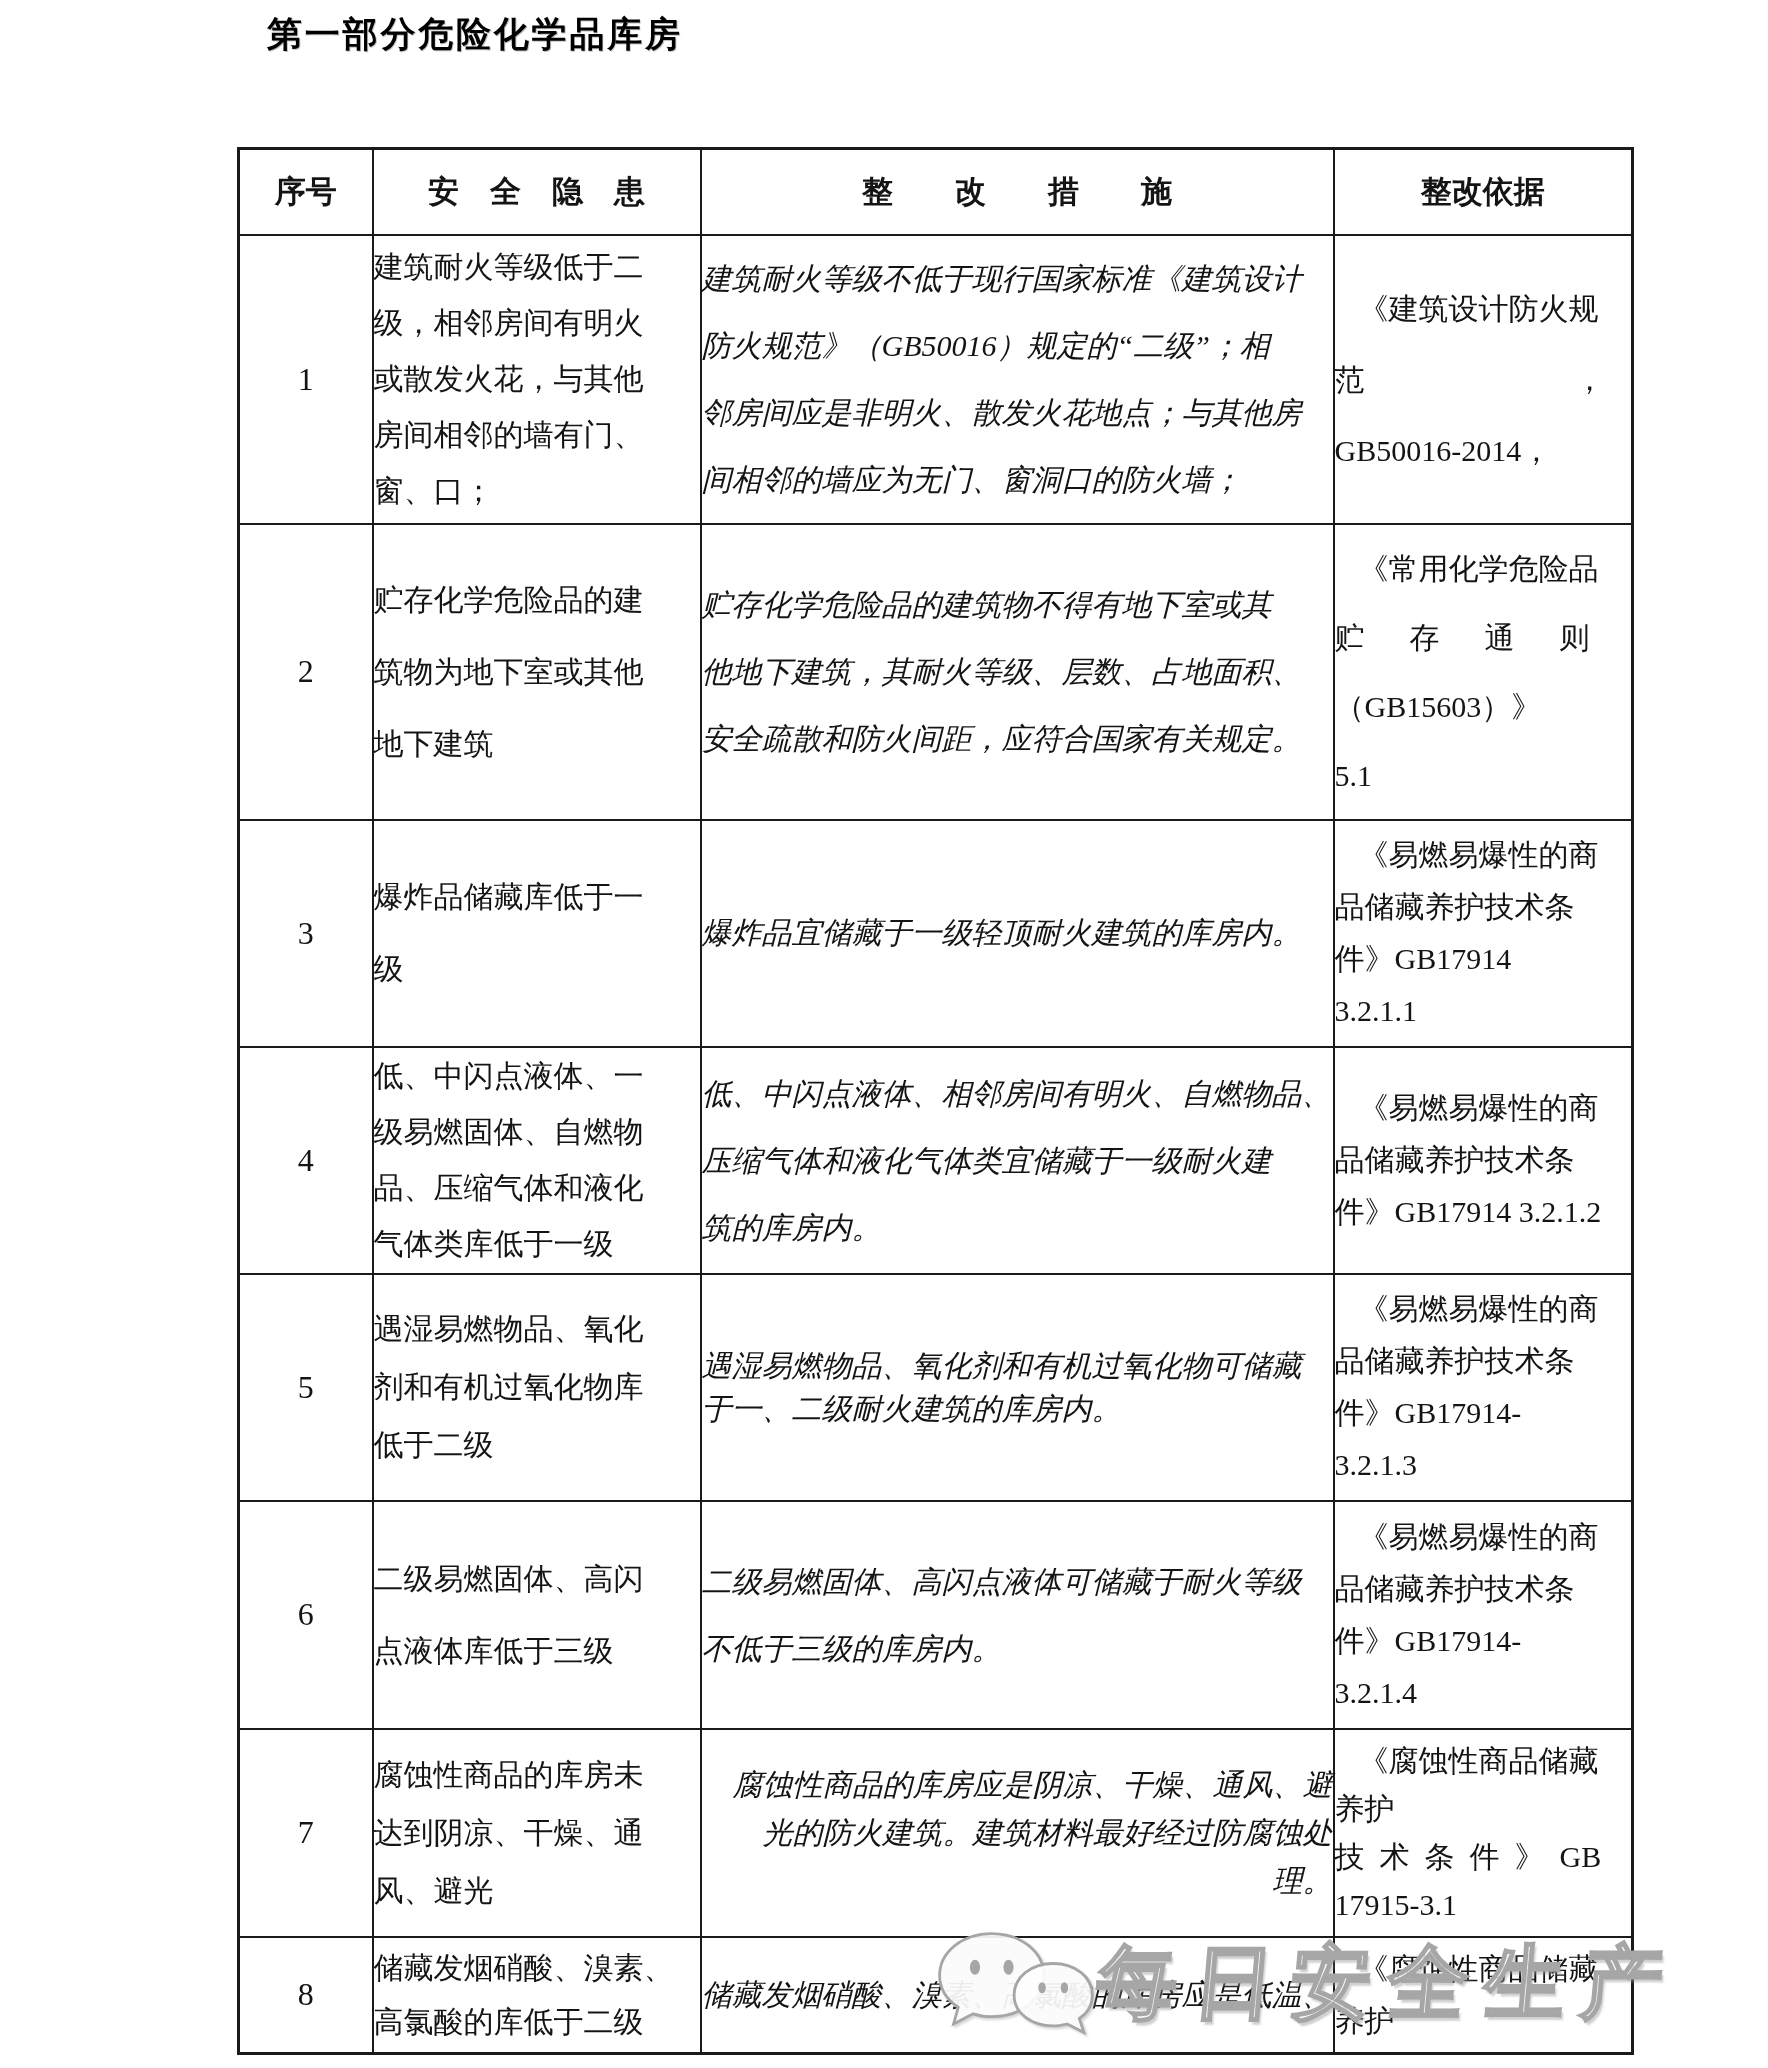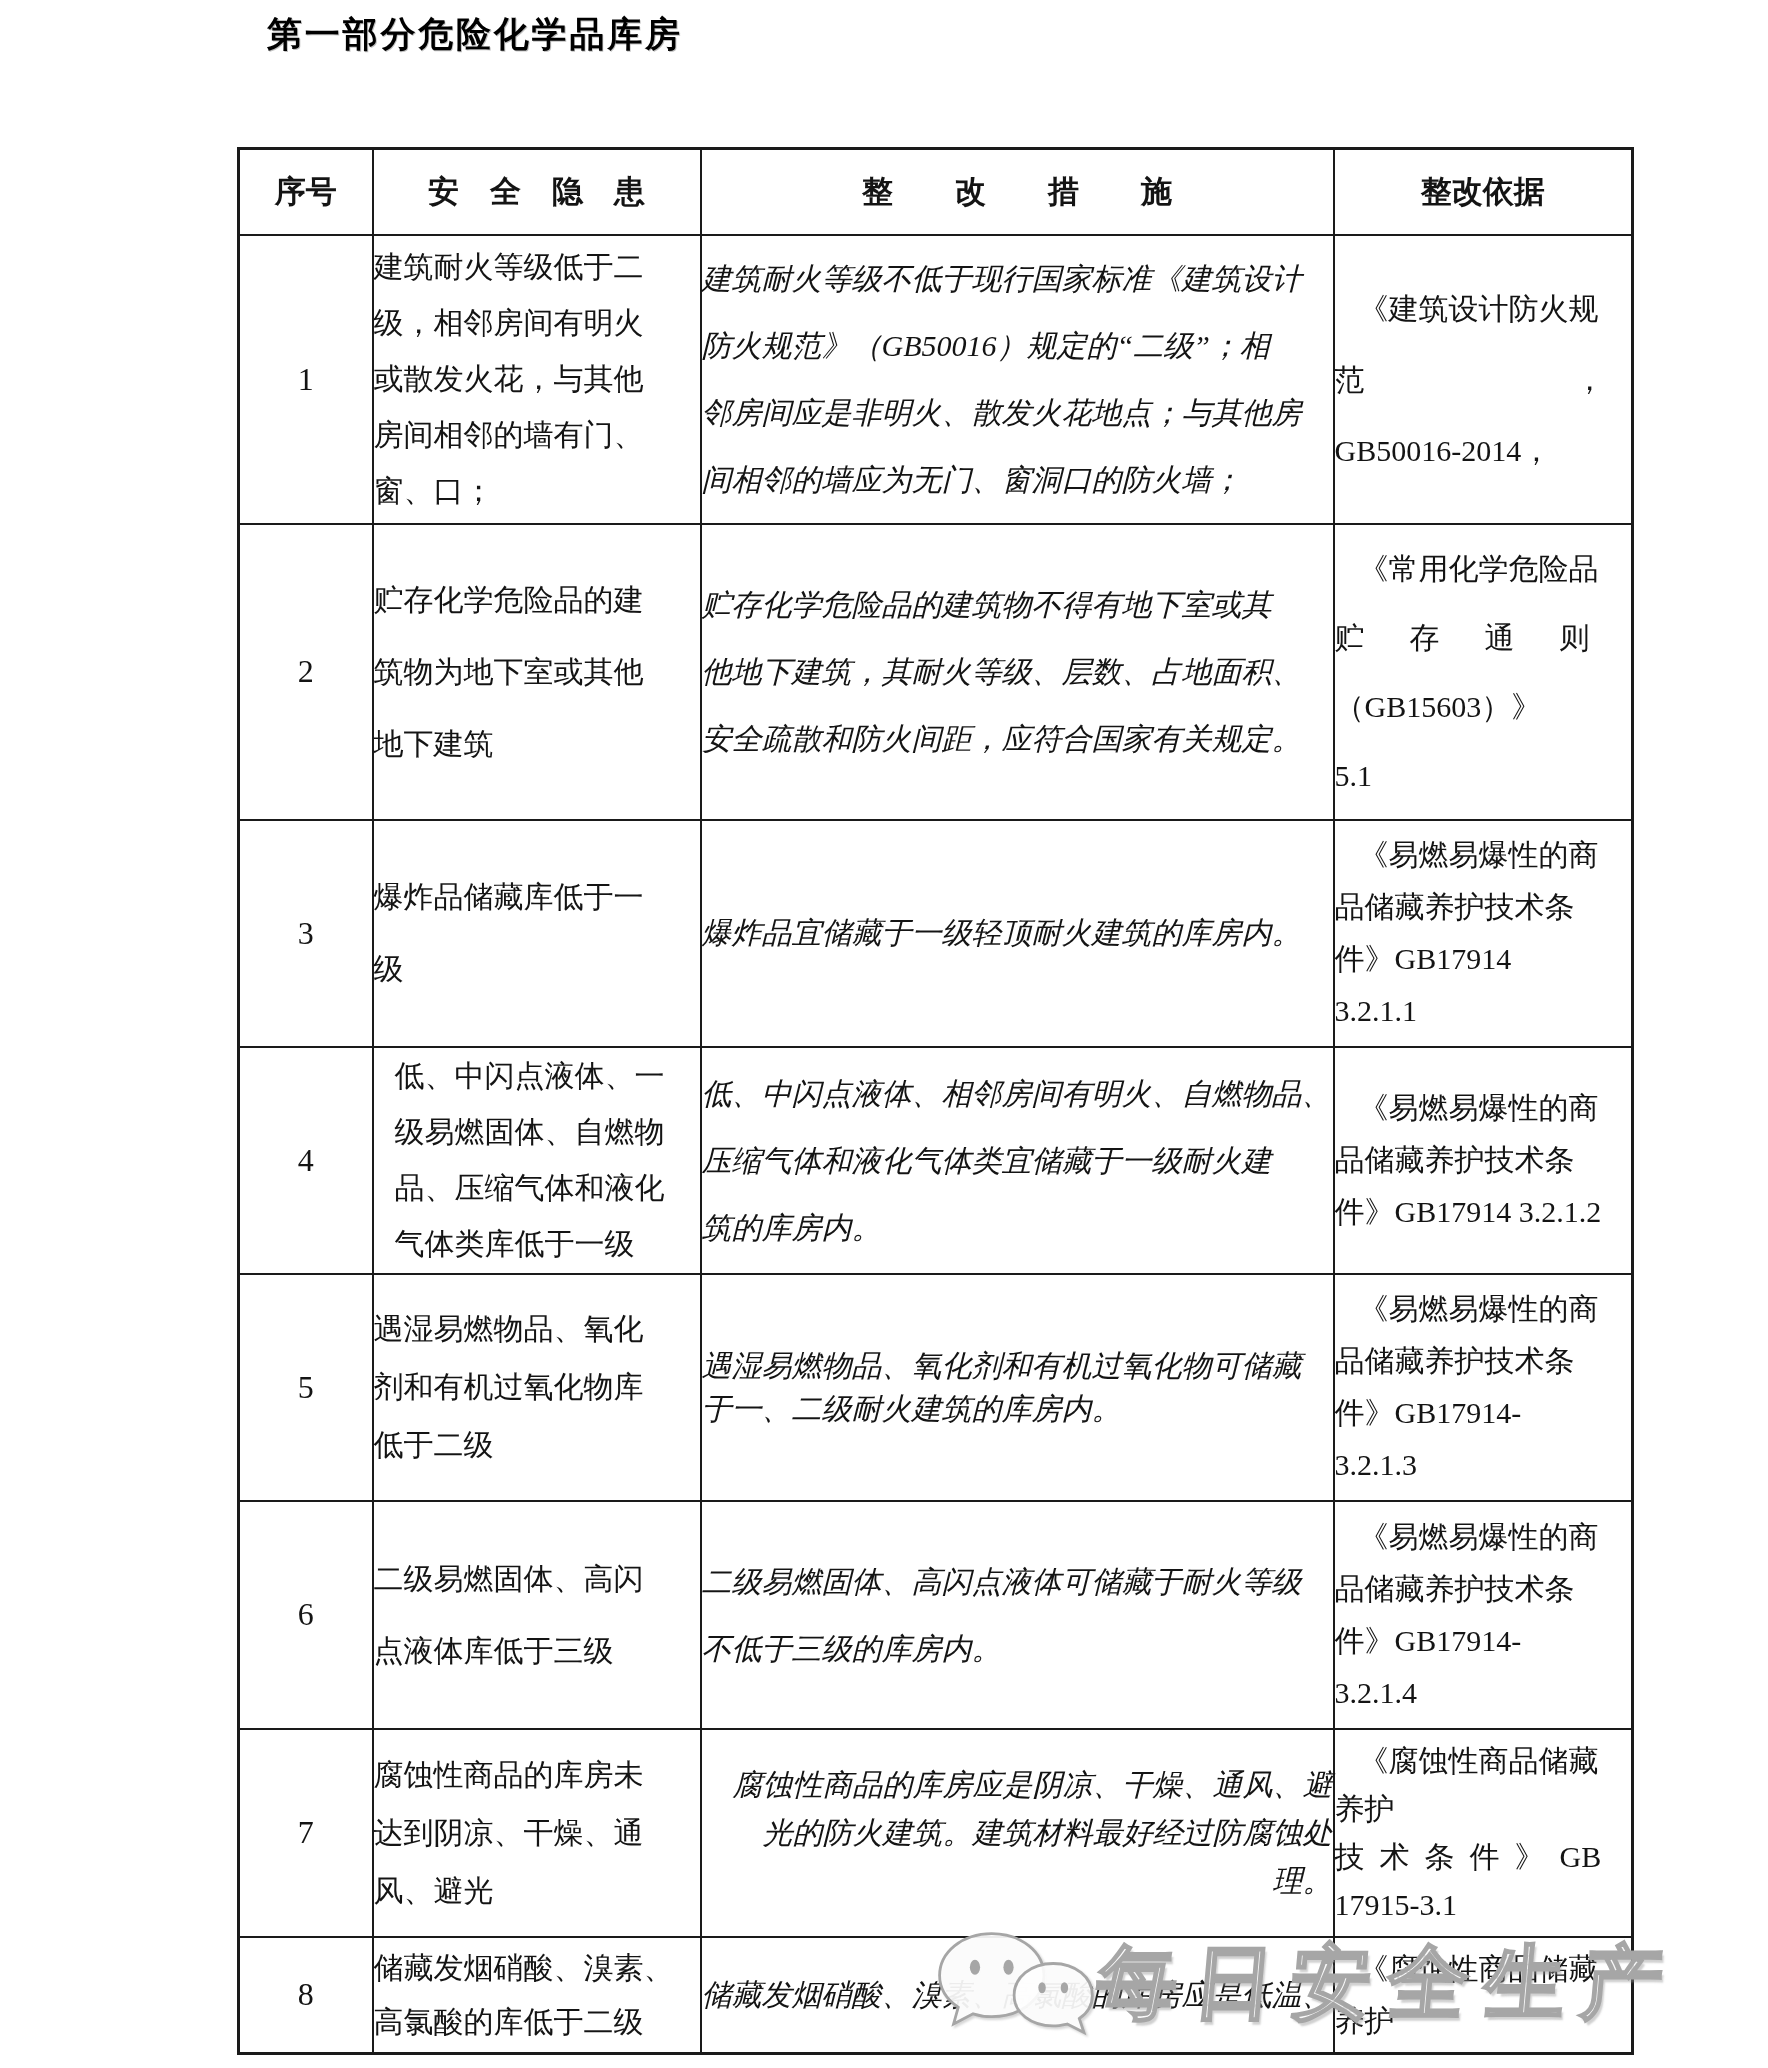--- a/index.html
+++ b/index.html
@@ -31,21 +31,21 @@
   tr.r7{height:208px;}
   tr.r8{height:117px;}
   .htable th{font-size:31px;font-weight:bold;text-align:center;white-space:pre;}
   .td-no{font-size:32px;text-align:center;}
   .cell{white-space:pre-line;font-size:30px;line-height:58px;}
   .td-hazard{padding:0 17px 0 18.6px;text-align:left;}
   tr.r1 .td-hazard .cell{line-height:56px;}
   tr.r2 .td-hazard .cell,
   tr.r3 .td-hazard .cell,
   tr.r6 .td-hazard .cell{line-height:72px;}
-  tr.r4 .td-hazard .cell{line-height:56px;padding-left:21px;}
+  tr.r4 .td-hazard .cell{line-height:56px;}
   tr.r8 .td-hazard .cell{line-height:54px;}
   .td-measure{vertical-align:top;padding:7.5px 13px 0 15px;font-style:italic;}
   .td-measure .cell{line-height:67px;}
   tr.r3 .td-measure .cell{line-height:58px;}
   tr.r5 .td-measure .cell{line-height:43px;}
   tr.r7 .td-measure .cell{line-height:48px;text-align:right;}
   tr.r8 .td-measure{vertical-align:middle;padding-top:0;}
   .td-basis{vertical-align:top;padding:7.5px 13px 0 9.3px;}
   .td-basis .cell{line-height:69px;text-indent:24px;}
   tr.r1 .td-basis .cell{line-height:71px;}

